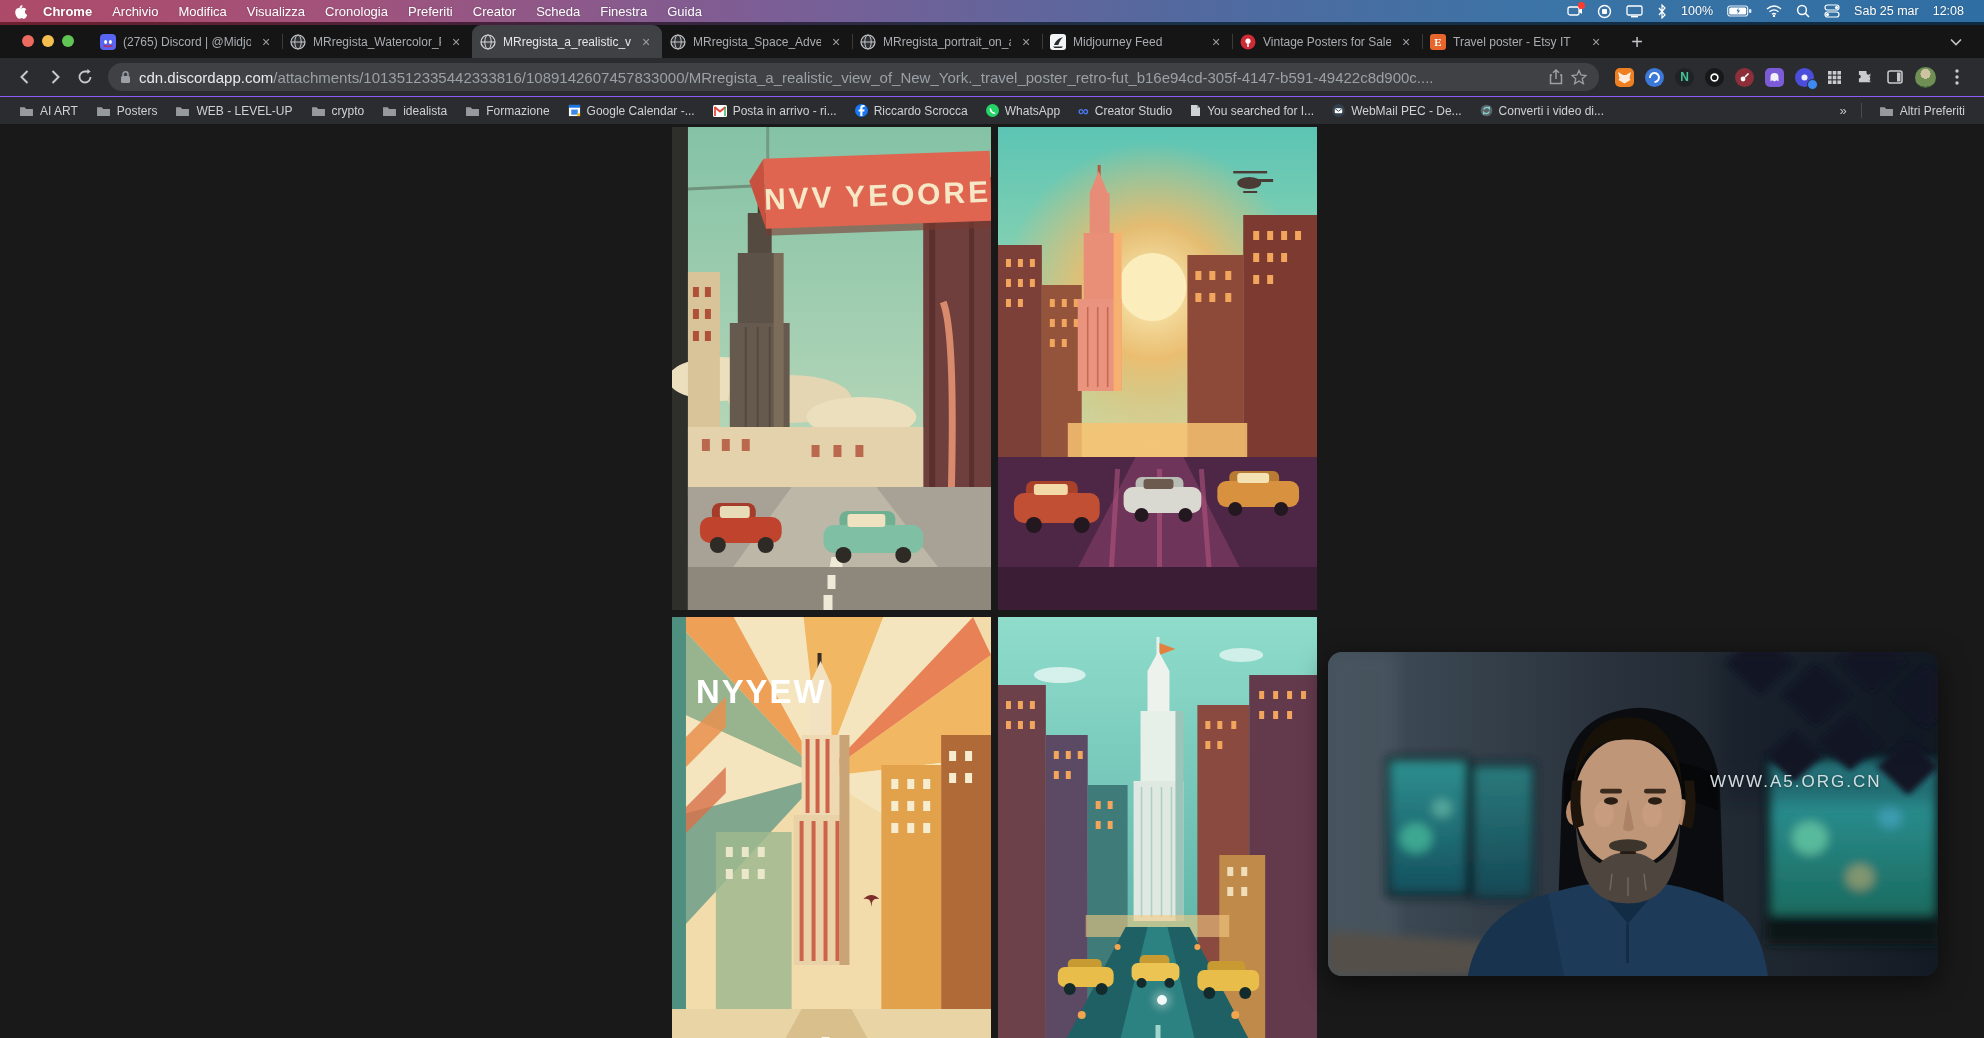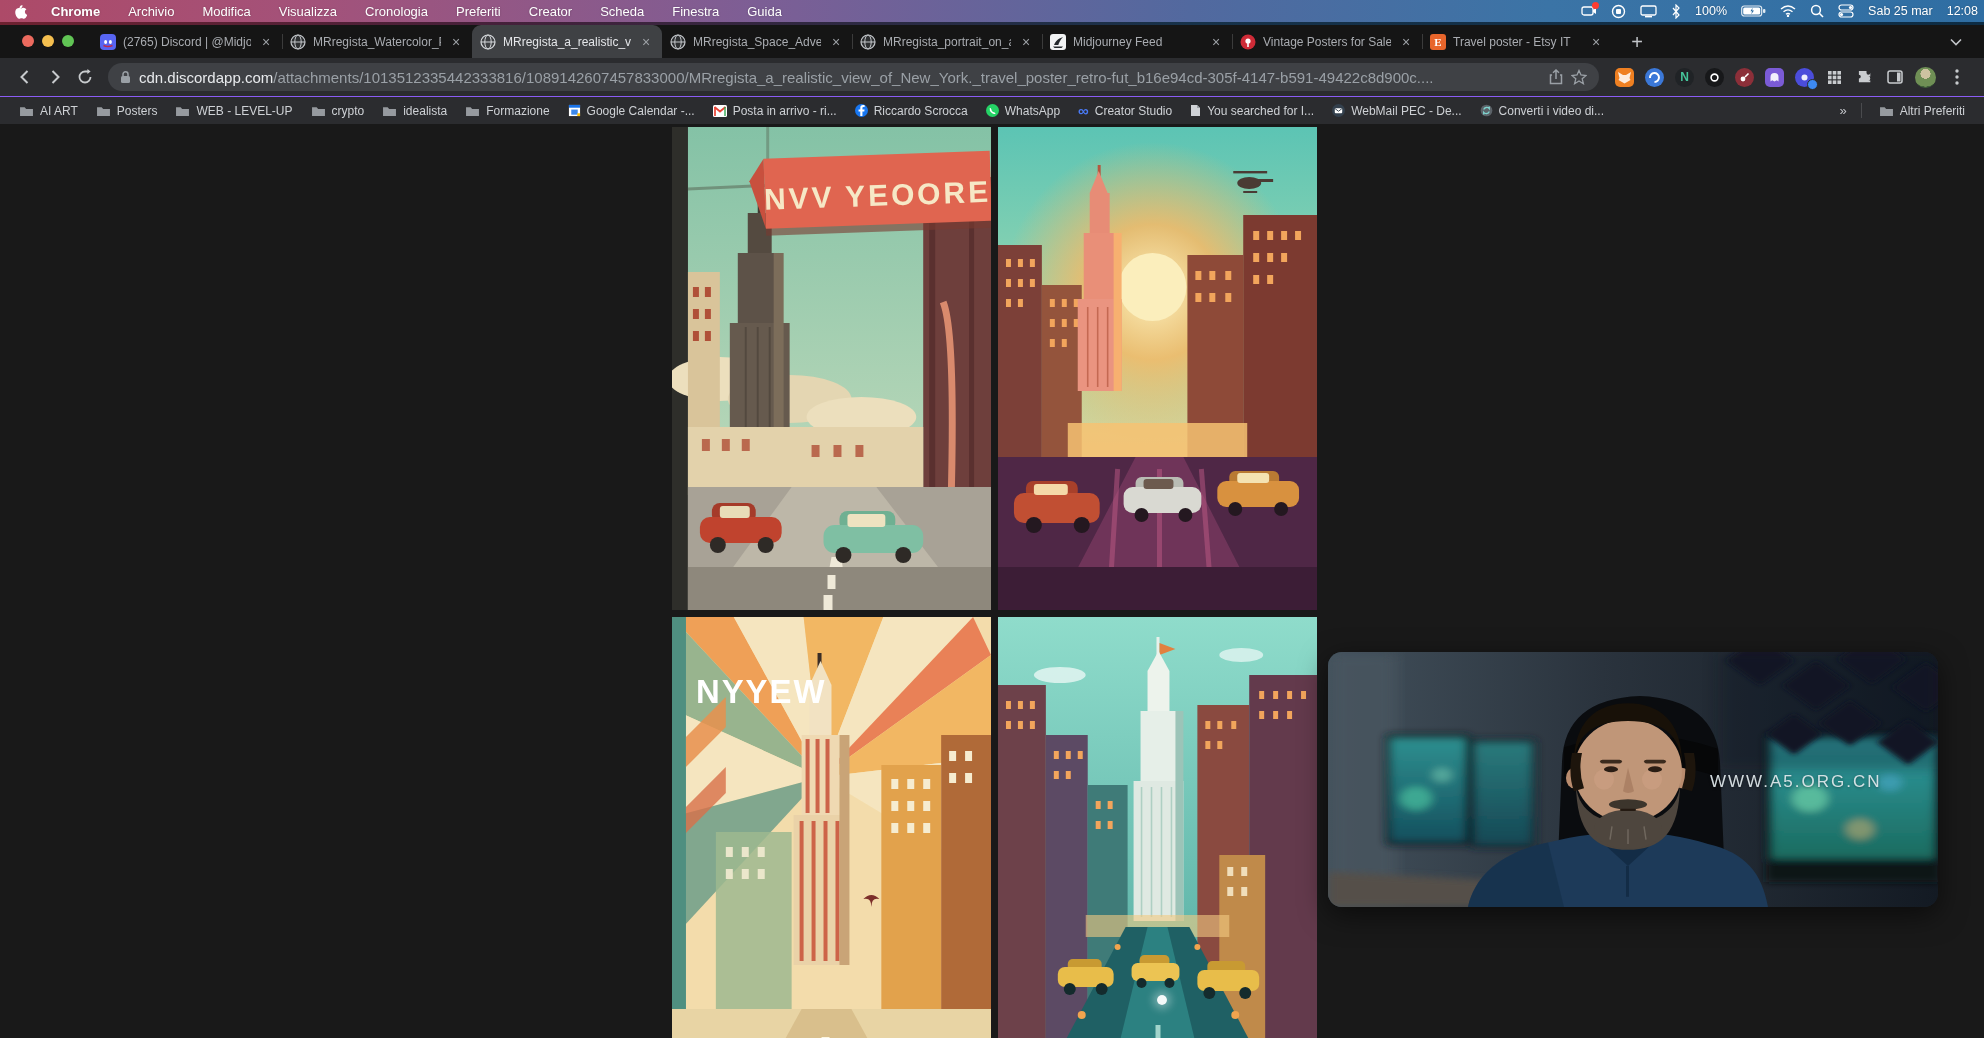--- a/index.html
+++ b/index.html
@@ -3,25 +3,25 @@
 <meta charset="utf-8">
 <style>
   html,body{margin:0;padding:0;}
   body{width:1984px;height:1038px;overflow:hidden;background:#191919;
        font-family:"Liberation Sans",sans-serif;-webkit-font-smoothing:antialiased;}
   .screen{position:relative;width:1984px;height:1038px;}
 
   
   .menubar{position:absolute;top:0;left:0;right:0;height:22px;display:flex;align-items:center;
     background:linear-gradient(90deg,#ad4a68 0%,#a3527a 16%,#7d5e95 38%,#52699f 60%,#3b74a6 78%,#2f6ea3 100%);
-    color:#fff;font-size:13px;text-shadow:0 0 2px rgba(0,0,0,.25);gap:8px;}
+    color:#fff;font-size:13px;text-shadow:0 0 2px rgba(0,0,0,.25);}
   .apple{margin:0 6px 0 14px;display:inline-flex}
   .mitem{padding:0 10px;}
   .mitem.app{font-weight:bold}
-  .mstatus{margin-left:auto;display:flex;align-items:center;gap:14px;padding-right:6px;font-size:12.5px}
+  .mstatus{margin-left:auto;display:flex;align-items:center;gap:14px;padding-right:20px;font-size:12.5px}
   .micon{display:inline-flex;position:relative}
   .recdot{position:absolute;right:-2px;top:-2px;width:7px;height:7px;border-radius:50%;background:#ff3b30}
 
   .redstrip{position:absolute;top:22px;left:0;right:0;height:3px;
     background:linear-gradient(90deg,#6e2130,#45203a 25%,#17324a 60%,#0d2c44 100%);}
 
   
   .tabstrip{position:absolute;top:25px;left:0;right:0;height:33px;background:#151515;}
   .lights{position:absolute;left:22px;top:10px;display:flex;gap:8px}
   .light{width:12px;height:12px;border-radius:50%}
@@ -71,21 +71,21 @@
   .bm-sep{width:1px;height:15px;background:#4a4b4e;margin:0 8px}
   .chev{color:#c2c5c9;font-size:13px;padding:0 6px}
 
   
   .content{position:absolute;top:124px;left:0;right:0;bottom:0;background:#191919;overflow:hidden}
   .grid{position:absolute;left:672px;top:3px;width:645px;display:grid;
         grid-template-columns:319px 319px;grid-auto-rows:483px;gap:7px}
   .poster{overflow:hidden;position:relative;background:#222}
   .poster svg{display:block;width:100%;height:100%}
 
-  .pip{position:absolute;left:1328px;top:528px;width:610px;height:255px;border-radius:14px;overflow:hidden;
+  .pip{position:absolute;left:1328px;top:528px;width:610px;height:324px;border-radius:14px;overflow:hidden;
        background:#222a33;box-shadow:inset 0 0 70px rgba(0,0,0,.45),0 8px 28px rgba(0,0,0,.55)}
   .pip svg{display:block;width:100%;height:100%}
   .pip-watermark{position:absolute;left:382px;top:120px;font-size:17px;letter-spacing:2px;
                  color:rgba(226,234,238,.92);text-shadow:0 1px 3px rgba(0,0,0,.4)}
   .cursor-dot{position:absolute;left:1157px;top:871px;width:10px;height:10px;border-radius:50%;
               background:rgba(255,255,255,.95);box-shadow:0 0 9px 4px rgba(255,255,255,.35)}
 </style>
 </head>
 <body>
 

